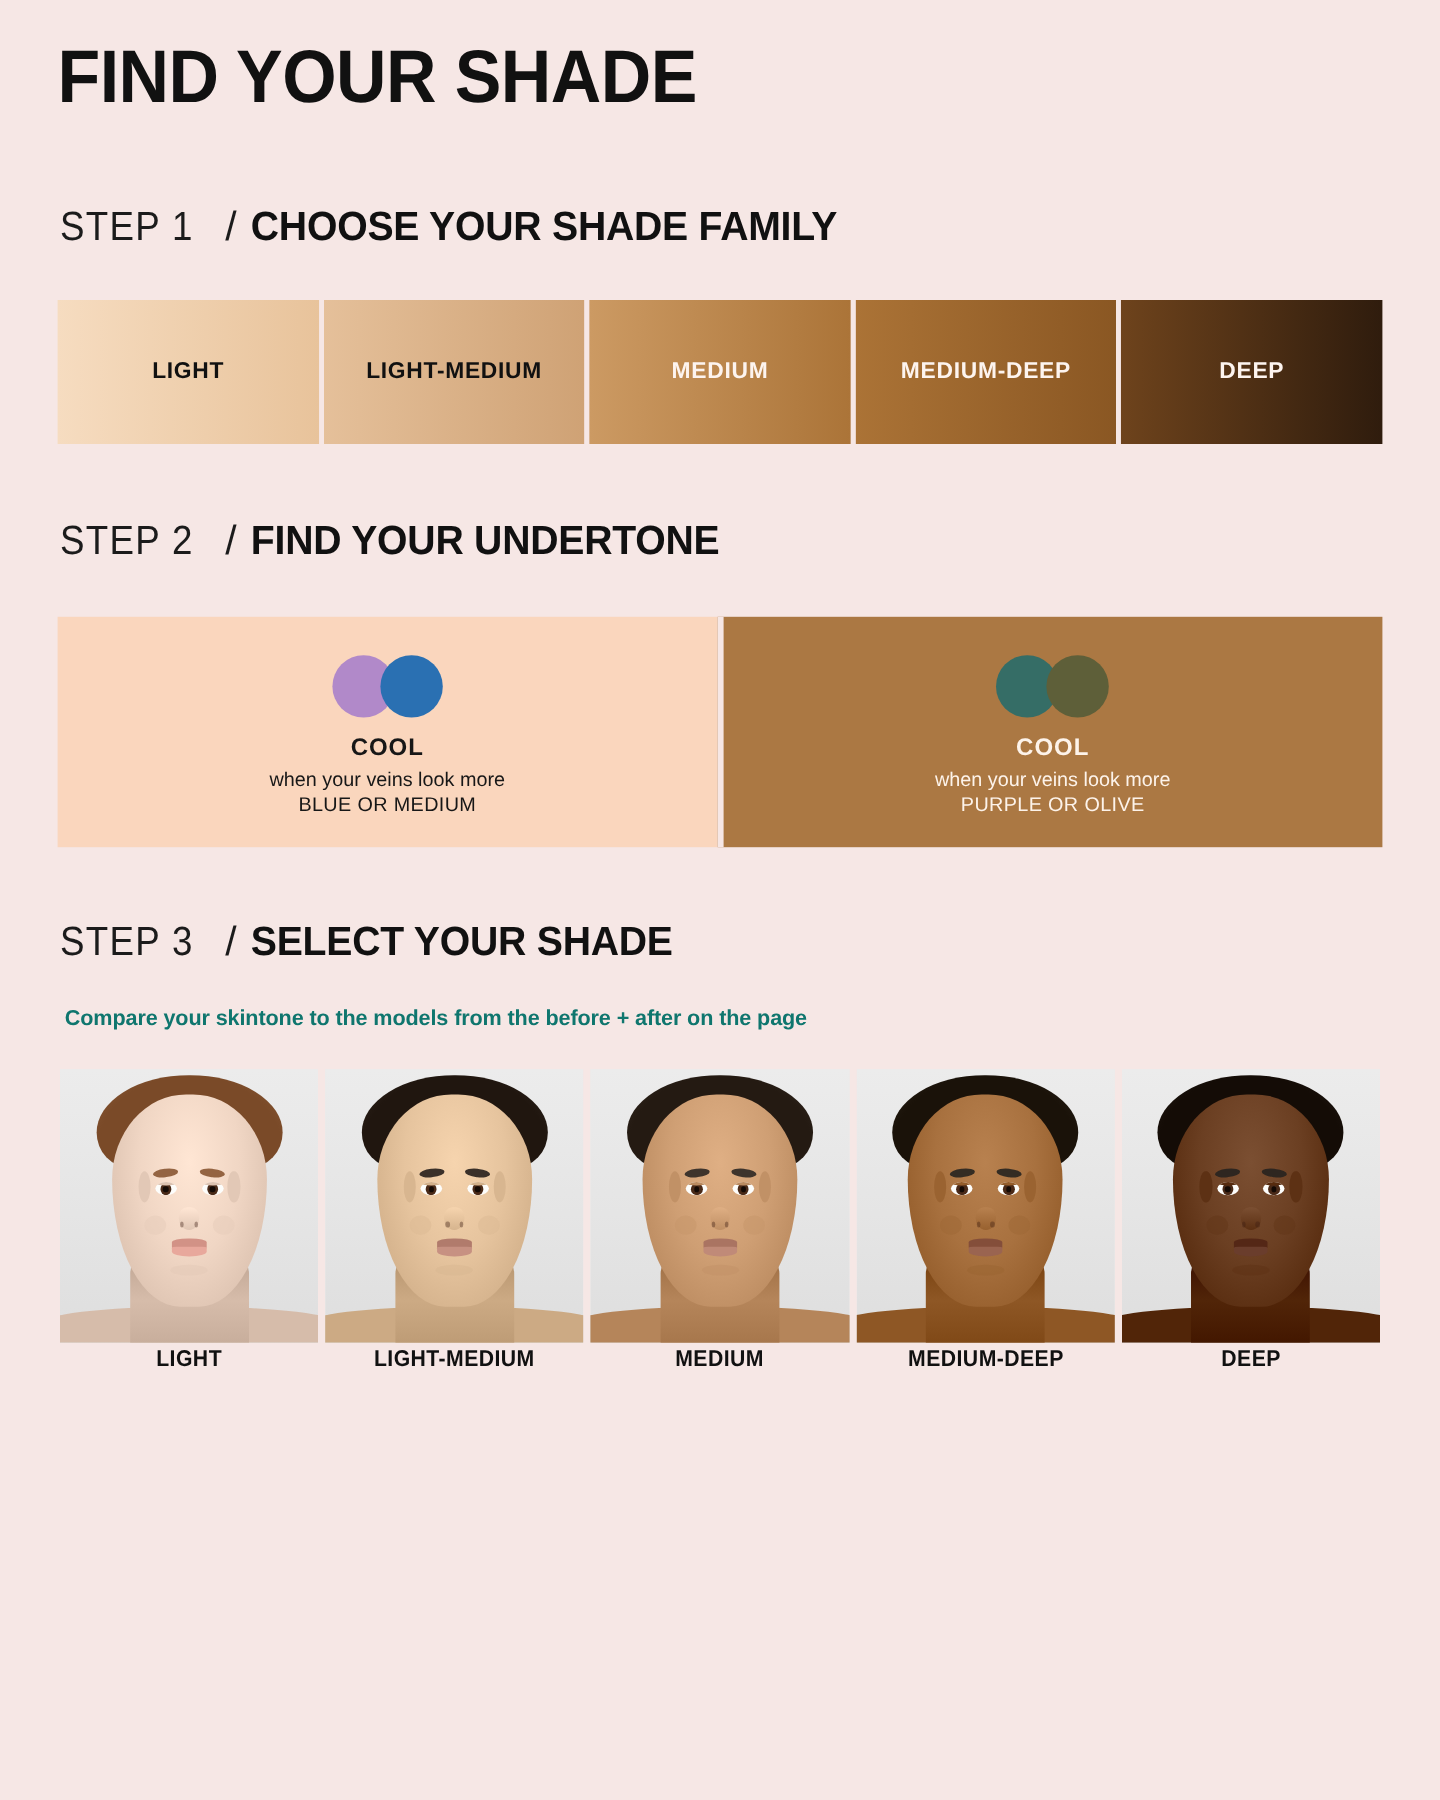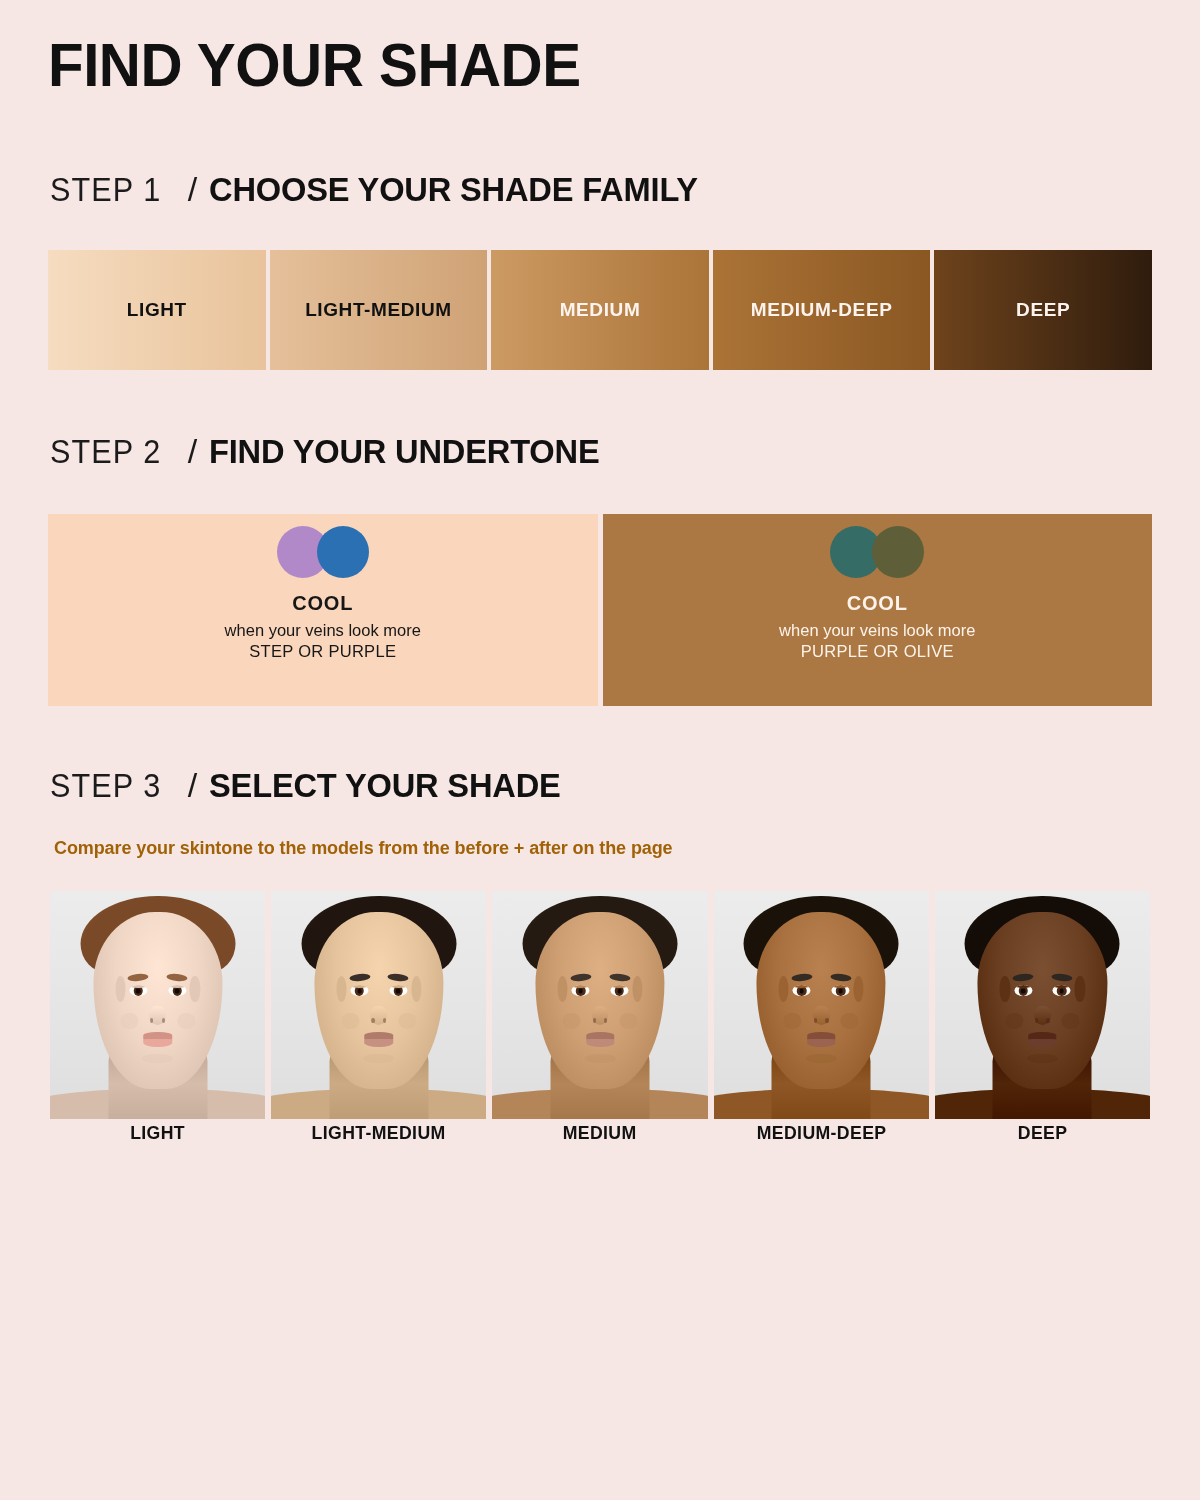--- a/index.html
+++ b/index.html
@@ -55,33 +55,33 @@
   }
 
   
   .undertone-row{
     position:absolute;left:48px;top:514px;width:1104px;height:192px;
     display:flex;
   }
   .ut-panel{
     position:relative;flex:1 1 0;
     display:flex;flex-direction:column;align-items:center;
-    padding-top:12px;box-sizing:border-box;
+    padding-top:32px;box-sizing:border-box;
   }
   .ut-panel + .ut-panel{border-left:5px solid #f6e7e5;}
   .circles{position:relative;height:52px;margin-bottom:14px;}
   .circ{position:absolute;top:0;width:52px;height:52px;border-radius:50%;}
   .ut-name{font-size:20px;font-weight:700;letter-spacing:0.8px;line-height:1.1;}
   .ut-line1{font-size:16.5px;font-weight:400;margin-top:6px;line-height:1.25;}
   .ut-line2{font-size:16.5px;font-weight:400;letter-spacing:0.3px;line-height:1.3;}
 
   
   .subtitle{
     position:absolute;left:54px;top:838px;
-    font-size:18px;font-weight:700;color:#a16207;letter-spacing:-0.1px;
+    font-size:18px;font-weight:700;color:#0f766e;letter-spacing:-0.1px;
     white-space:nowrap;
   }
 
   
   .photo-row{
     position:absolute;left:50px;top:891px;width:1100px;height:228px;
     display:flex;gap:6px;
   }
   .photo-cell{
     position:relative;flex:1 1 0;overflow:hidden;background:#eaeaea;
@@ -206,21 +206,21 @@
   </div>
 
   <div class="undertone-row" id="undertone-row">
       <div class="ut-panel" style="background: rgb(250, 214, 189); color: rgb(23, 23, 23);">
         <div class="circles" style="width: 92px;">
           <div class="circ" style="left: 0px; background: rgb(177, 137, 201); opacity: 1;"></div>
           <div class="circ" style="left: 40px; background: rgb(42, 112, 178); opacity: 1;"></div>
         </div>
         <div class="ut-name">COOL</div>
         <div class="ut-line1">when your veins look more</div>
-        <div class="ut-line2">STEP OR PURPLE</div>
+        <div class="ut-line2">BLUE OR MEDIUM</div>
       </div>
       <div class="ut-panel" style="background: rgb(171, 120, 67); color: rgb(253, 243, 234);">
         <div class="circles" style="width: 94px;">
           <div class="circ" style="left: 0px; background: rgb(53, 109, 102); opacity: 1;"></div>
           <div class="circ" style="left: 42px; background: rgb(94, 95, 57); opacity: 1;"></div>
         </div>
         <div class="ut-name">COOL</div>
         <div class="ut-line1">when your veins look more</div>
         <div class="ut-line2">PURPLE OR OLIVE</div>
       </div>

